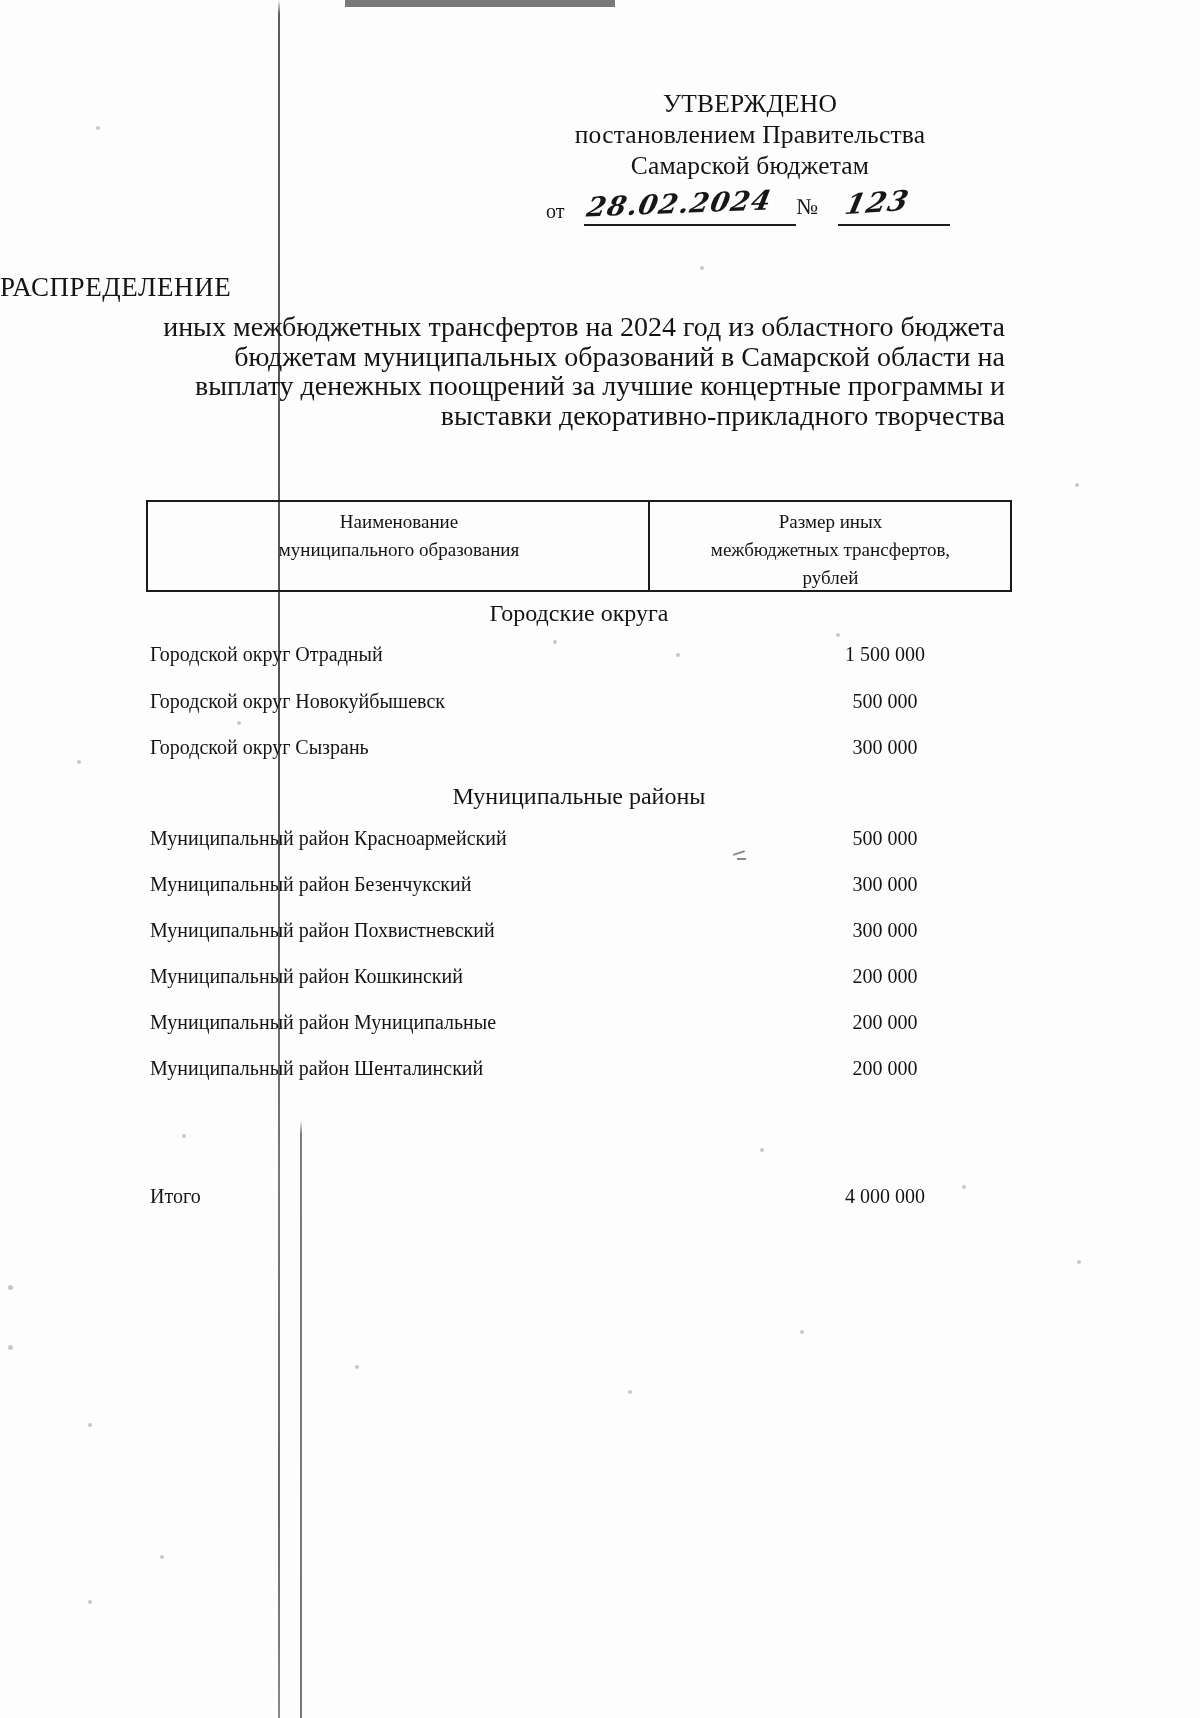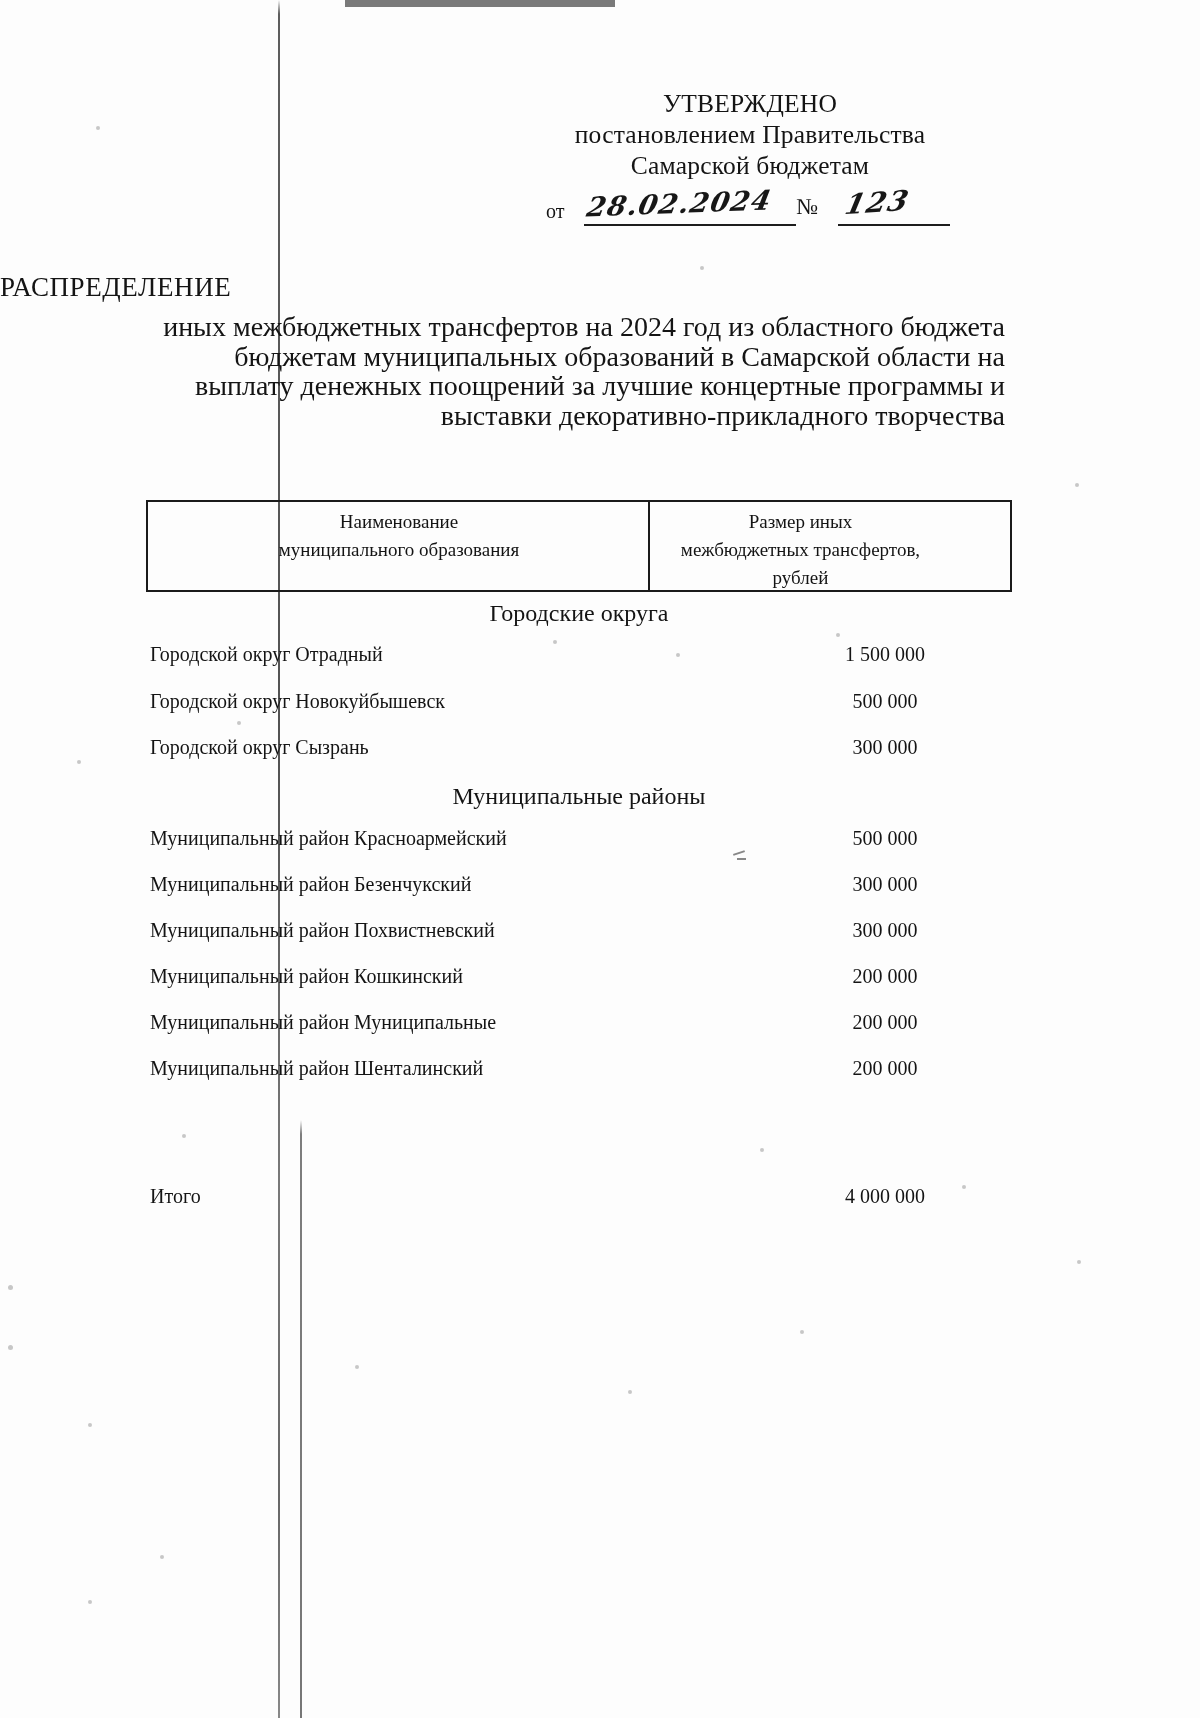--- a/index.html
+++ b/index.html
@@ -161,21 +161,21 @@
     background: #1b1b1b;
   }
   .th {
     position: absolute;
     top: 6px;
     text-align: center;
     font-size: 19px;
     line-height: 28px;
   }
   .th-name { left: 2px; width: 498px; }
-  .th-amount { left: 500px; width: 305px; }
+  .th-amount { left: 530px; width: 305px; }
   .th .ln { display:block; }
 
   
   .section-head {
     position: absolute;
     left: 146px;
     width: 866px;
     text-align: center;
     font-size: 24px;
   }

